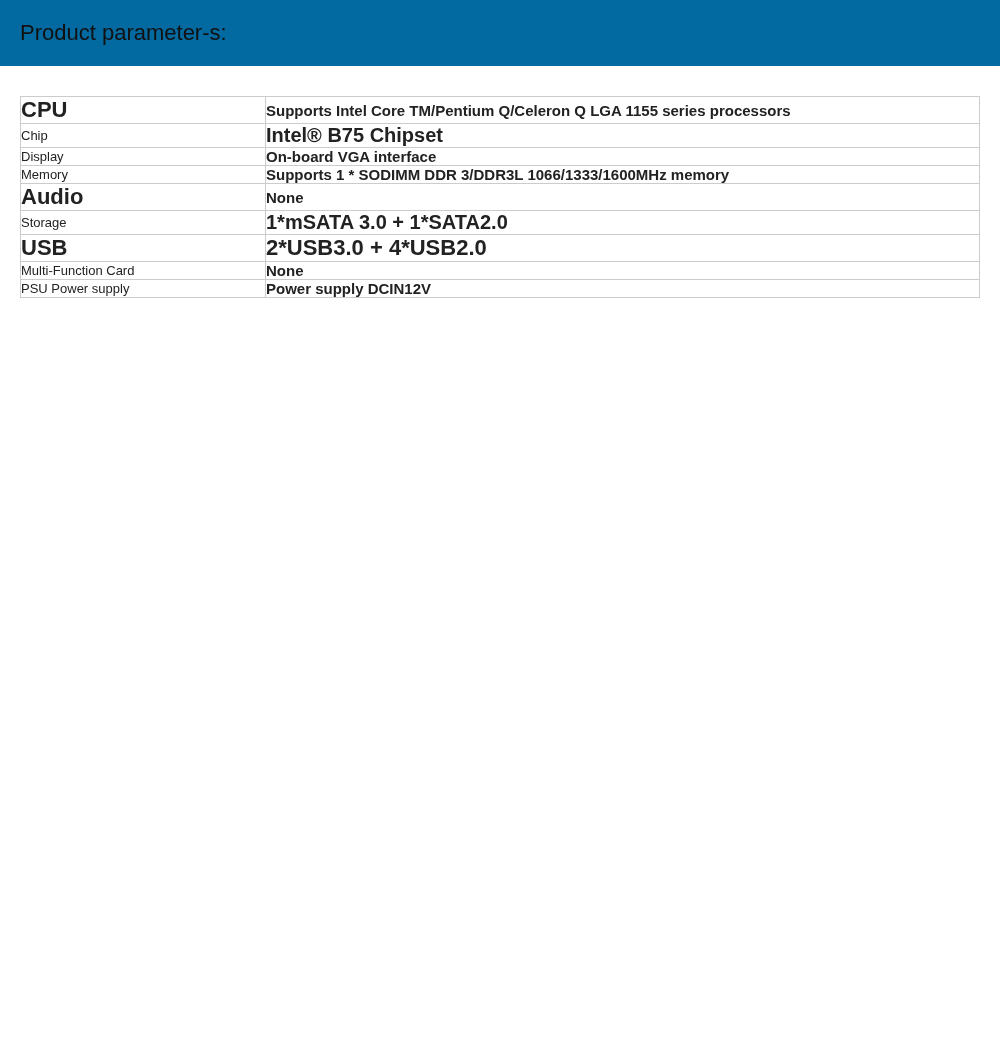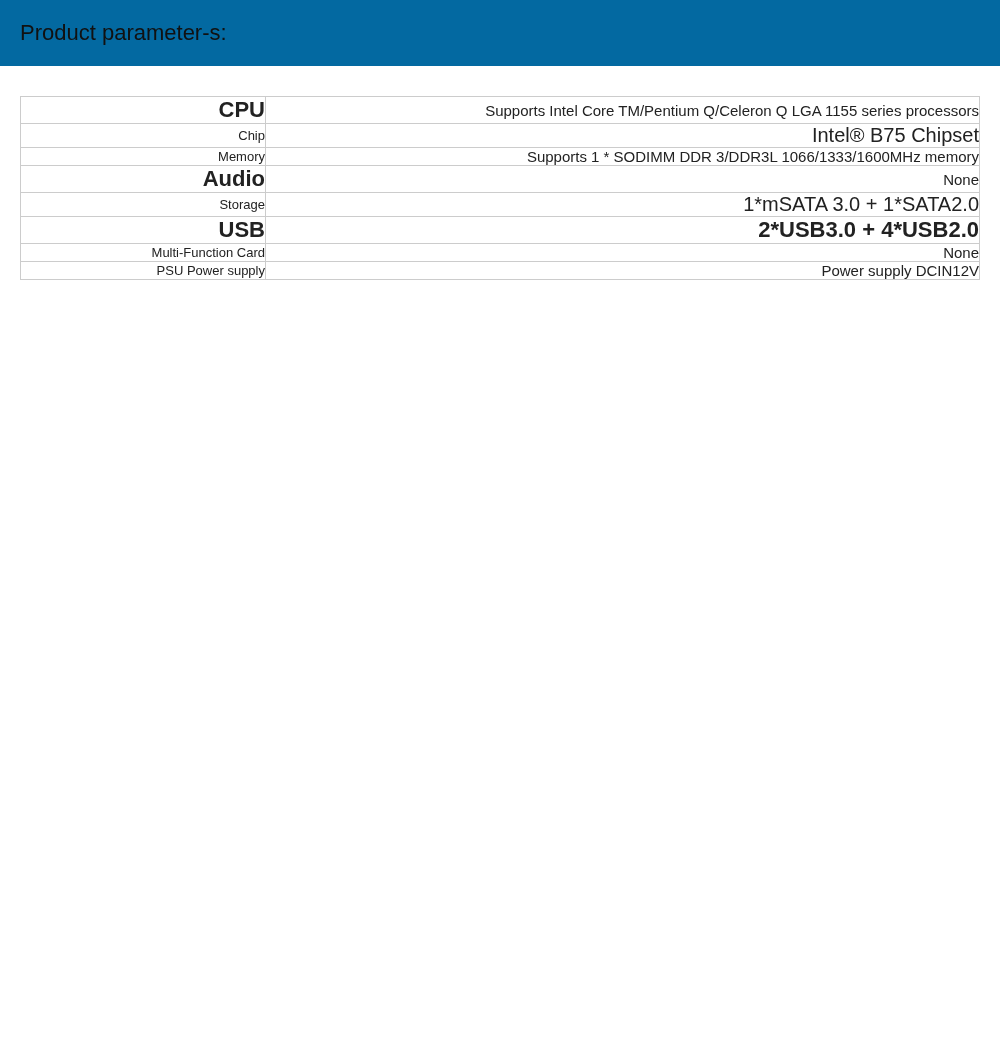--- a/index.html
+++ b/index.html
@@ -29,21 +29,20 @@
 
     .specs-table {
       margin: 0 20px;
       border: 1px solid #ccc;
       border-collapse: collapse;
       width: calc(100% - 40px);
     }
 
     .specs-table tr {
       border-bottom: 1px solid #ccc;
-      text-align: right;
     }
 
     .specs-table td {
       padding: 0;
       vertical-align: middle;
     }
 
     .label-cell {
       width: 245px;
       min-width: 245px;
@@ -55,20 +54,21 @@
 
     .label-cell.large {
       font-size: 22px;
       font-weight: bold;
     }
 
     .value-cell {
       padding: 18px 22px;
       color: #222;
       font-size: 15px;
+      font-weight: bold;
     }
 
     .value-cell.large {
       font-size: 22px;
       font-weight: bold;
     }
 
     .value-cell.medium {
       font-size: 20px;
     }
@@ -84,20 +84,24 @@
   <tbody id="specs-tbody">
   <tr>
         <td class="label-cell large">CPU</td>
         <td class="value-cell">Supports Intel Core TM/Pentium Q/Celeron Q LGA 1155 series processors</td>
       </tr>
       <tr>
         <td class="label-cell">Chip</td>
         <td class="value-cell medium">Intel® B75 Chipset</td>
       </tr>
       <tr>
+        <td class="label-cell">Display</td>
+        <td class="value-cell">On-board VGA interface</td>
+      </tr>
+      <tr>
         <td class="label-cell">Memory</td>
         <td class="value-cell">Supports 1 * SODIMM DDR 3/DDR3L 1066/1333/1600MHz memory</td>
       </tr>
       <tr>
         <td class="label-cell large">Audio</td>
         <td class="value-cell">None</td>
       </tr>
       <tr>
         <td class="label-cell">Storage</td>
         <td class="value-cell medium">1*mSATA 3.0 + 1*SATA2.0</td>

